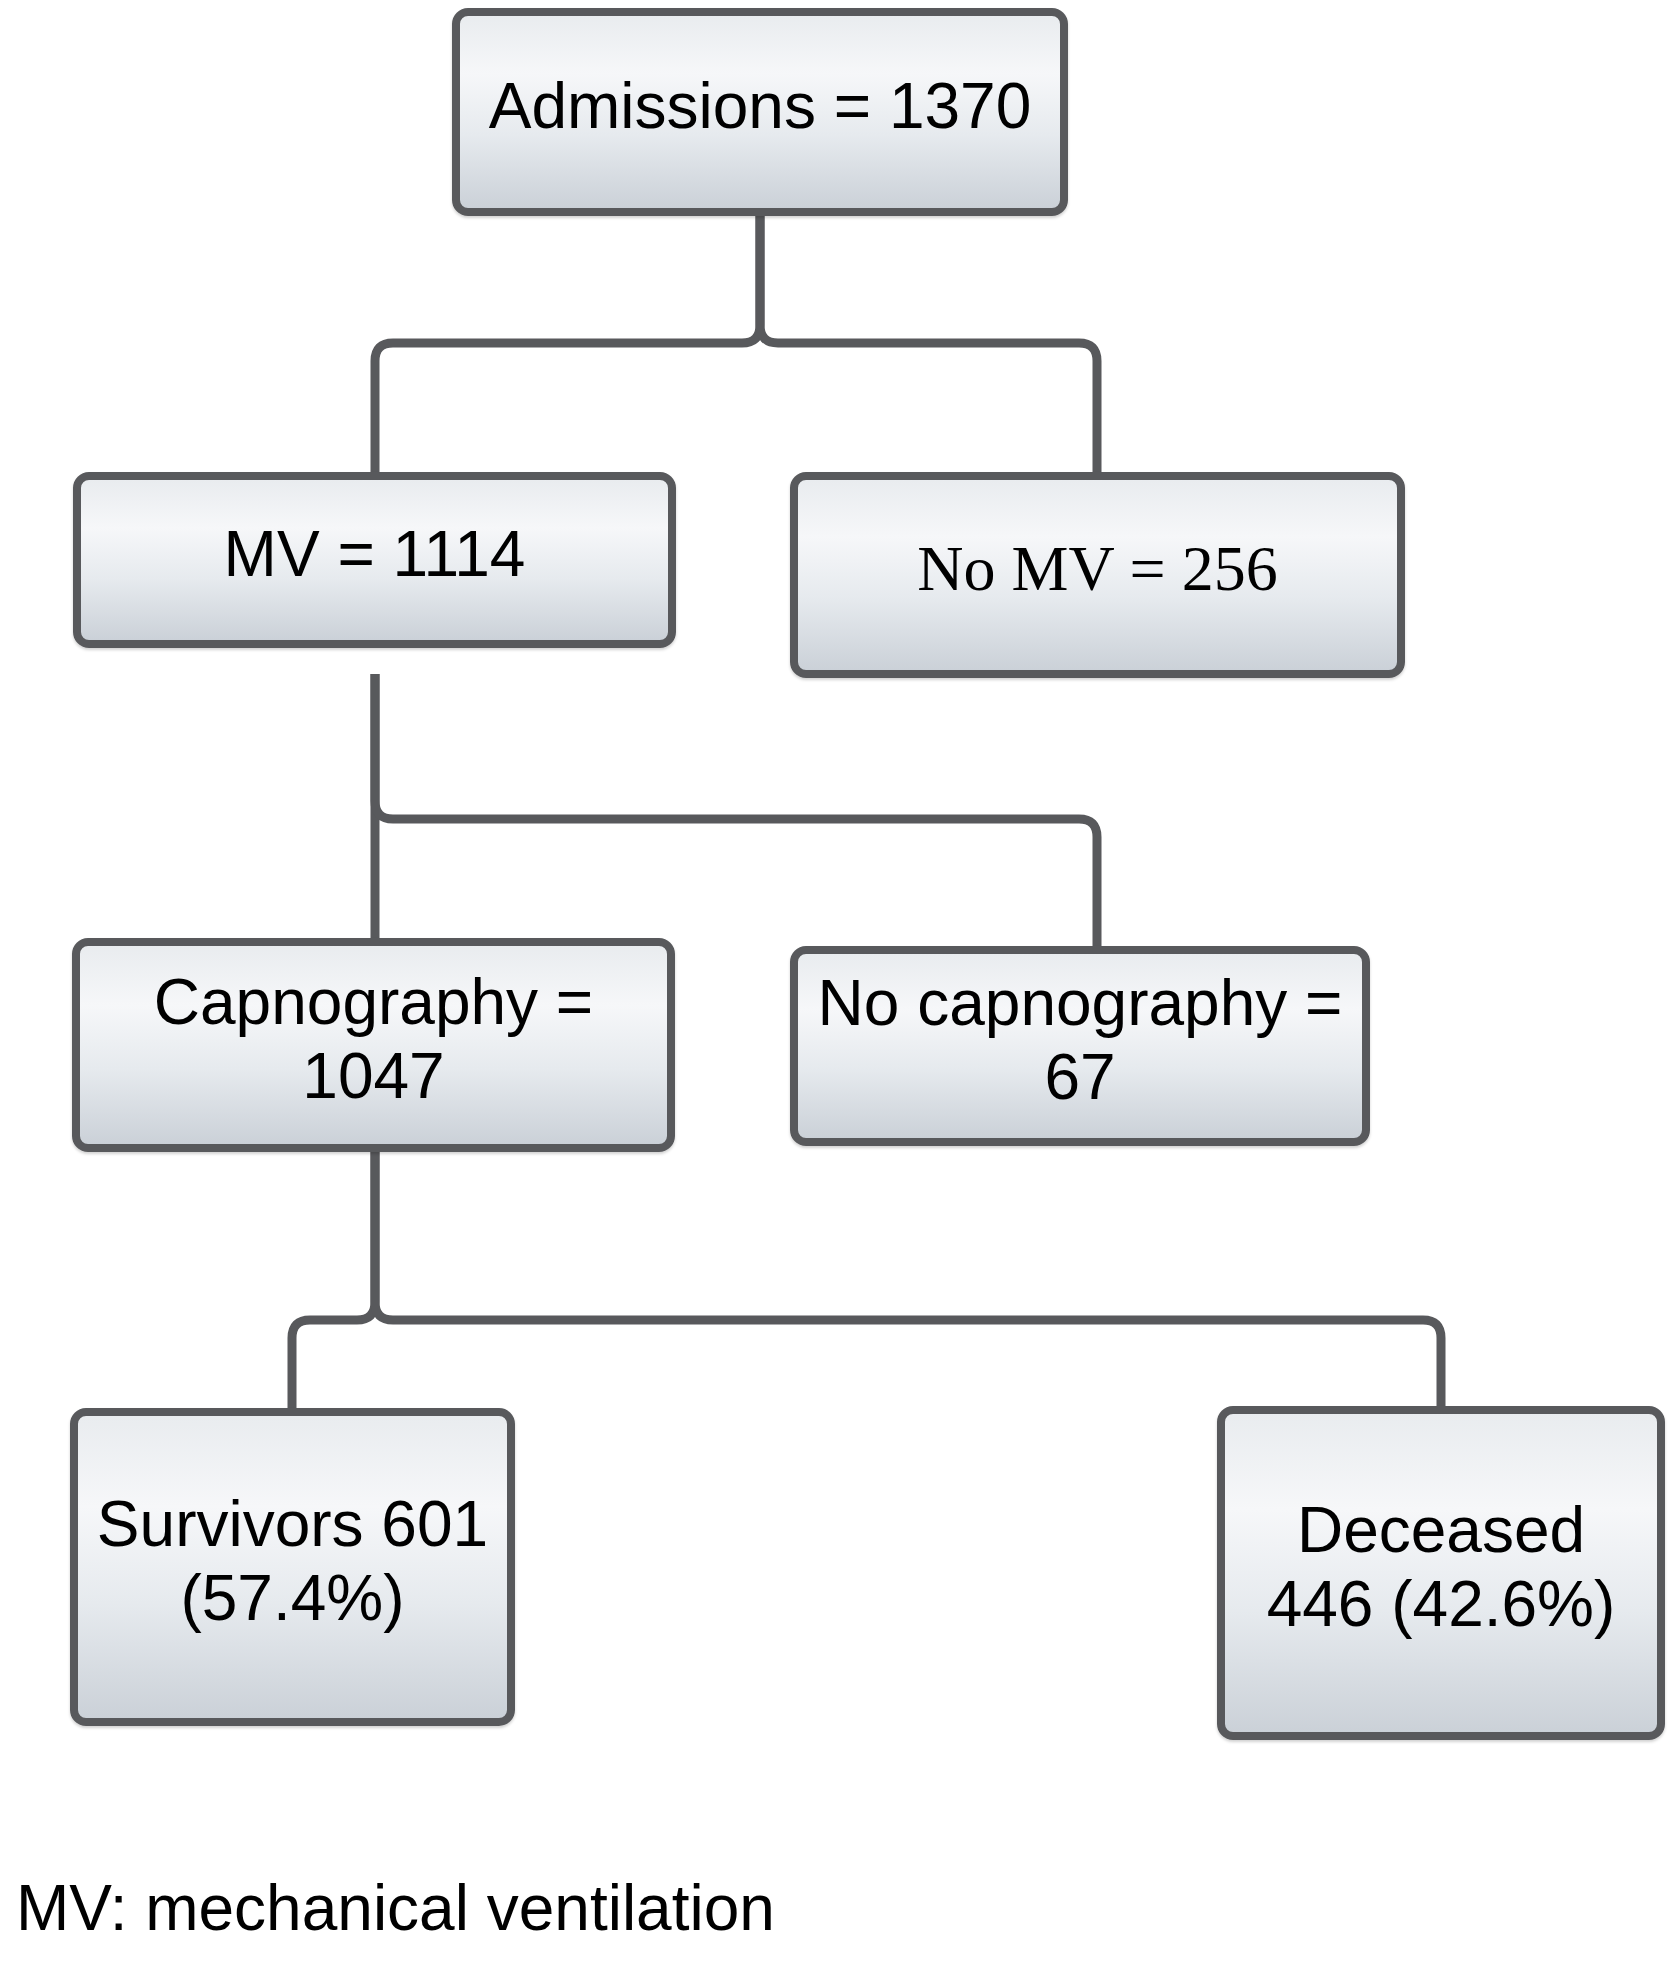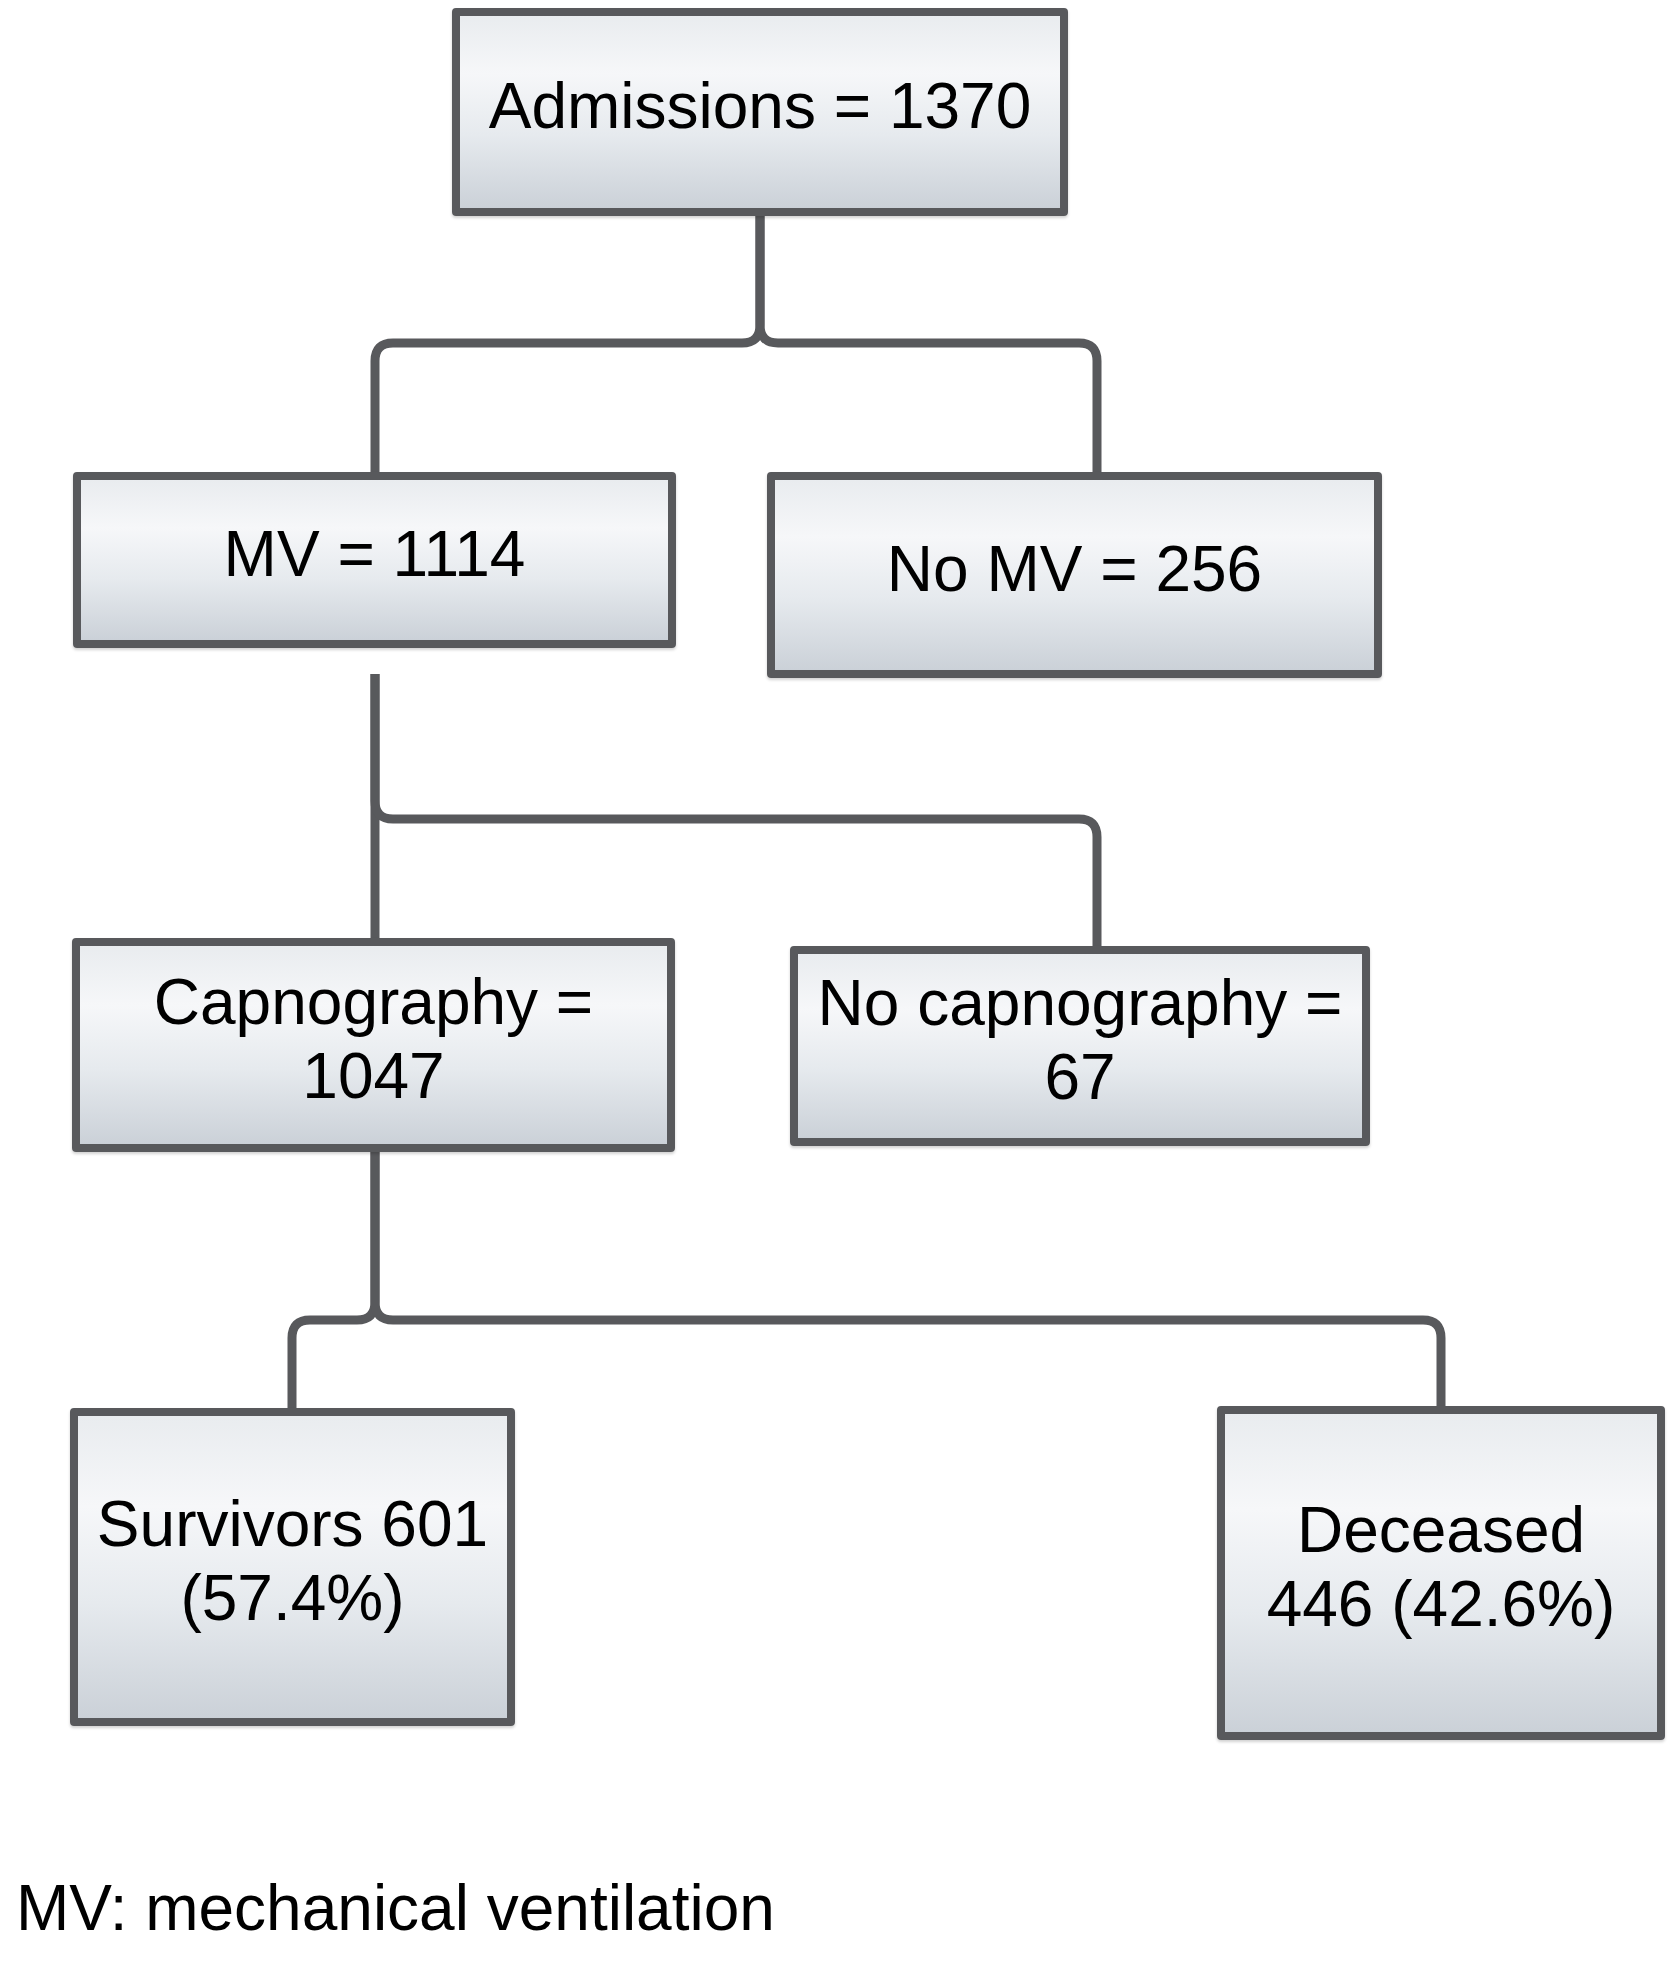--- a/index.html
+++ b/index.html
@@ -25,39 +25,39 @@
   }
   svg.connectors path{
     fill:none;
     stroke:var(--line-color);
     stroke-width:9;
   }
   .node{
     position:absolute;
     box-sizing:border-box;
     border:8px solid var(--box-border-color);
-    border-radius:4px;
+    border-radius:16px;
     background:linear-gradient(180deg,
       var(--box-fill-top) 0%,
       var(--box-fill-mid) 30%,
       #e6eaee 62%,
       var(--box-fill-bottom) 100%);
     display:flex;
     align-items:center;
     justify-content:center;
     text-align:center;
     font-size:64px;
     line-height:1.16;
     box-shadow:0 2px 3px rgba(0,0,0,0.18);
   }
   .node-text{transform:translateY(-6px);}
   .node-text .ln{display:block;}
   .node-admissions {left:452px; top:8px;    width:616px; height:208px;}
   .node-mv         {left:73px;  top:472px;  width:603px; height:176px;}
-  .node-no-mv      {left:767px; top:472px;  width:615px; height:206px;}
+  .node-no-mv      {left:790px; top:472px;  width:615px; height:206px;font-family:Liberation Serif, serif;}
   .node-capnography{left:72px;  top:938px;  width:603px; height:214px;}
   .node-no-capnography{left:790px; top:946px; width:580px; height:200px;}
   .node-survivors  {left:70px;  top:1408px; width:445px; height:318px;text-align:center;}
   .node-deceased   {left:1217px;top:1406px; width:448px; height:334px;}
   .footer-note{
     position:absolute;
     left:16px; top:1876px;
     font-size:64px;
     line-height:1.0;
     white-space:nowrap;

